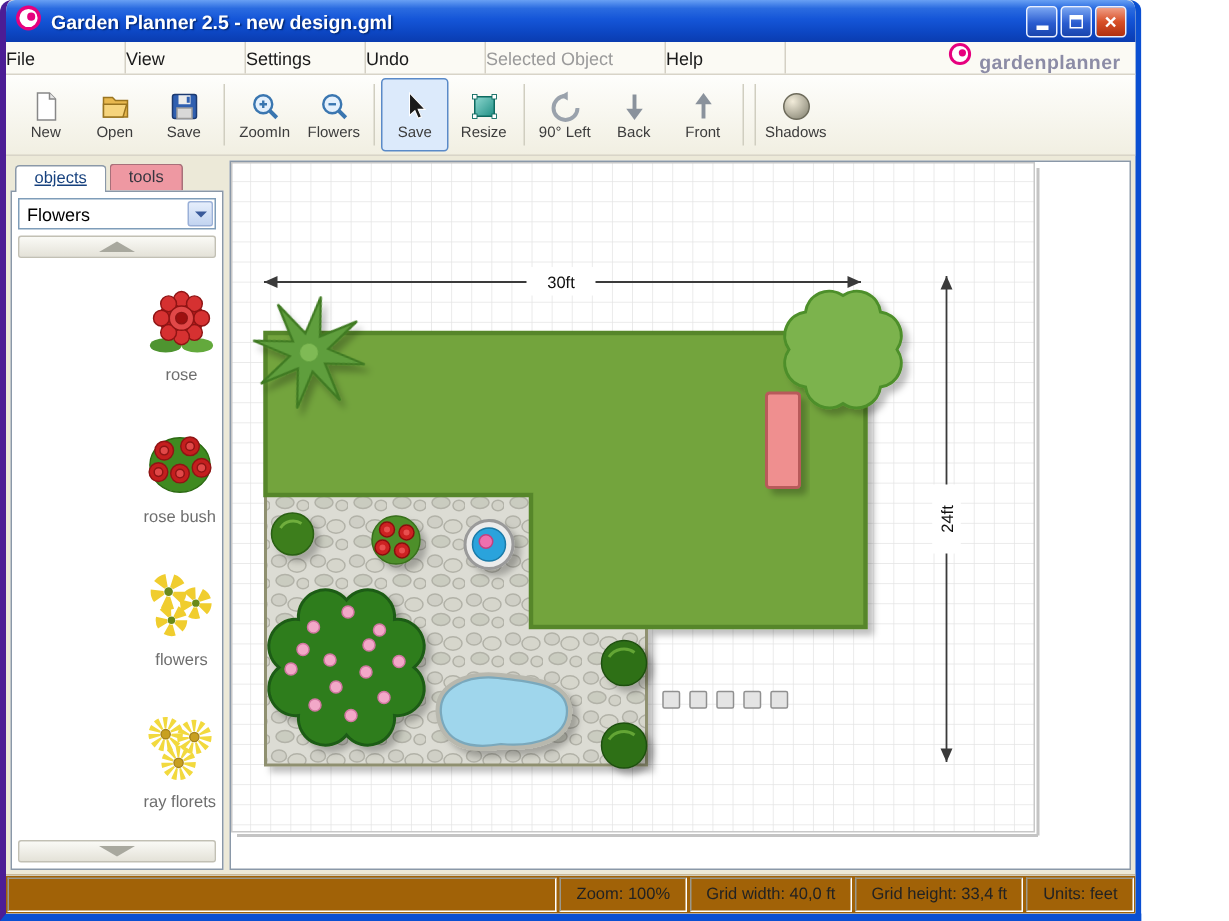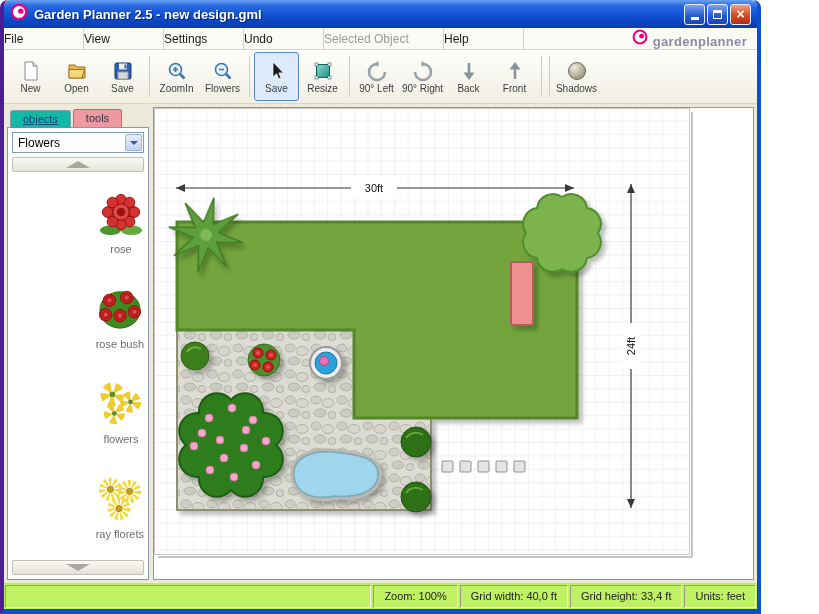--- a/index.html
+++ b/index.html
@@ -34,38 +34,38 @@
   .tbtn.active{background:#dceafb;border-color:#5a8ac8;}
   .tlbl{font-size:10px;color:#3c3c3c;white-space:nowrap;}
   .ticon{height:22px;display:flex;align-items:center;}
   .ticon svg{width:22px;height:22px;display:block;}
   .tsep{width:1px;background:#d0cec0;margin:4px 3px;}
   
   .main{flex:1;display:flex;gap:4px;padding:3px;min-height:0;}
   .sidebar{width:142px;display:flex;flex-direction:column;}
   .tabs{display:flex;height:20px;padding-left:3px;align-items:flex-end;}
   .tab{padding:2px 12px 3px;font-size:11px;border:1px solid #8a98a8;border-bottom:none;border-radius:3px 3px 0 0;margin-right:2px;}
-  .tab.active{background:#14b8a6;color:#16417e;position:relative;top:1px;text-decoration:underline;}
+  .tab.active{background:#ffffff;color:#16417e;position:relative;top:1px;text-decoration:underline;}
   .tab.tools{background:#ee98a2;border-color:#a8707a;color:#35353f;}
   .panel{flex:1;background:#fff;border:1px solid #8a98a8;display:flex;flex-direction:column;padding:4px;gap:4px;min-height:0;}
   .combo{height:21px;flex:0 0 21px;border:1px solid #7f9db9;display:flex;align-items:center;font-size:12px;padding-left:5px;background:#fff;}
   .combo-btn{margin-left:auto;margin-right:1px;width:17px;height:17px;border:1px solid #9ab0d8;border-radius:2px;
     background:linear-gradient(#e6eefc,#c2d4f0);display:flex;align-items:center;justify-content:center;}
   .arr-down{width:0;height:0;border-left:4px solid transparent;border-right:4px solid transparent;border-top:4px solid #3a5a9a;}
   .scrollbtn{height:15px;flex:0 0 15px;border:1px solid #c2c0b4;border-radius:2px;background:linear-gradient(#fafaf6,#e4e2d8);
     display:flex;align-items:center;justify-content:center;}
   .tri-up{width:0;height:0;border-left:12px solid transparent;border-right:12px solid transparent;border-bottom:7px solid #a8a89e;}
   .tri-down{width:0;height:0;border-left:12px solid transparent;border-right:12px solid transparent;border-top:7px solid #a8a89e;}
   .itemlist{flex:1;display:flex;flex-direction:column;justify-content:space-around;align-items:flex-end;overflow:hidden;}
   .item{display:flex;flex-direction:column;align-items:center;gap:3px;}
   .item-label{font-size:11px;color:#6e6e6e;}
   .canvas{flex:1;background:#fff;border:1px solid #8a98a8;position:relative;overflow:hidden;padding-left:32px;}
   .canvas svg{position:absolute;left:0;top:0;}
   
-  .statusbar{height:26px;flex:0 0 26px;display:flex;background:#bef264;border-top:1px solid #d0cec0;}
+  .statusbar{height:26px;flex:0 0 26px;display:flex;background:#a16207;border-top:1px solid #d0cec0;}
   .spacer{flex:1;border:1px solid;border-color:#9a988c #fff #fff #9a988c;margin:1px;}
   .spanel{border:1px solid;border-color:#9a988c #fff #fff #9a988c;margin:1px;padding:4px 10px;font-size:11px;color:#222;white-space:nowrap;}
 </style>
 </head>
 <body>
 
 <div class="window">
 
   <div class="titlebar">
     <span>
@@ -188,29 +188,20 @@
     </div>
     <div class="tsep"></div>
     <div class="tbtn">
       <span class="ticon">
           <svg viewBox="0 0 22 22">
             <path d="M11 4a8 8 0 1 0 8 8" fill="none" stroke="#9aa2ac" stroke-width="2.6"></path>
             <path d="M12.5 1l-5 3 5 3z" fill="#9aa2ac"></path>
           </svg>
         </span>
       <span class="tlbl">90° Left</span>
-    </div>
-    <div class="tbtn">
-      <span class="ticon">
-          <svg viewBox="0 0 22 22">
-            <path d="M11 4a8 8 0 1 1-8 8" fill="none" stroke="#9aa2ac" stroke-width="2.6"></path>
-            <path d="M9.5 1l5 3-5 3z" fill="#9aa2ac"></path>
-          </svg>
-        </span>
-      <span class="tlbl">90° Right</span>
     </div>
     <div class="tbtn">
       <span class="ticon">
           <svg viewBox="0 0 22 22">
             <path d="M11 3v12" stroke="#8a929c" stroke-width="2.6"></path>
             <path d="M5.5 12.5L11 20l5.5-7.5z" fill="#8a929c"></path>
           </svg>
         </span>
       <span class="tlbl">Back</span>
     </div>

